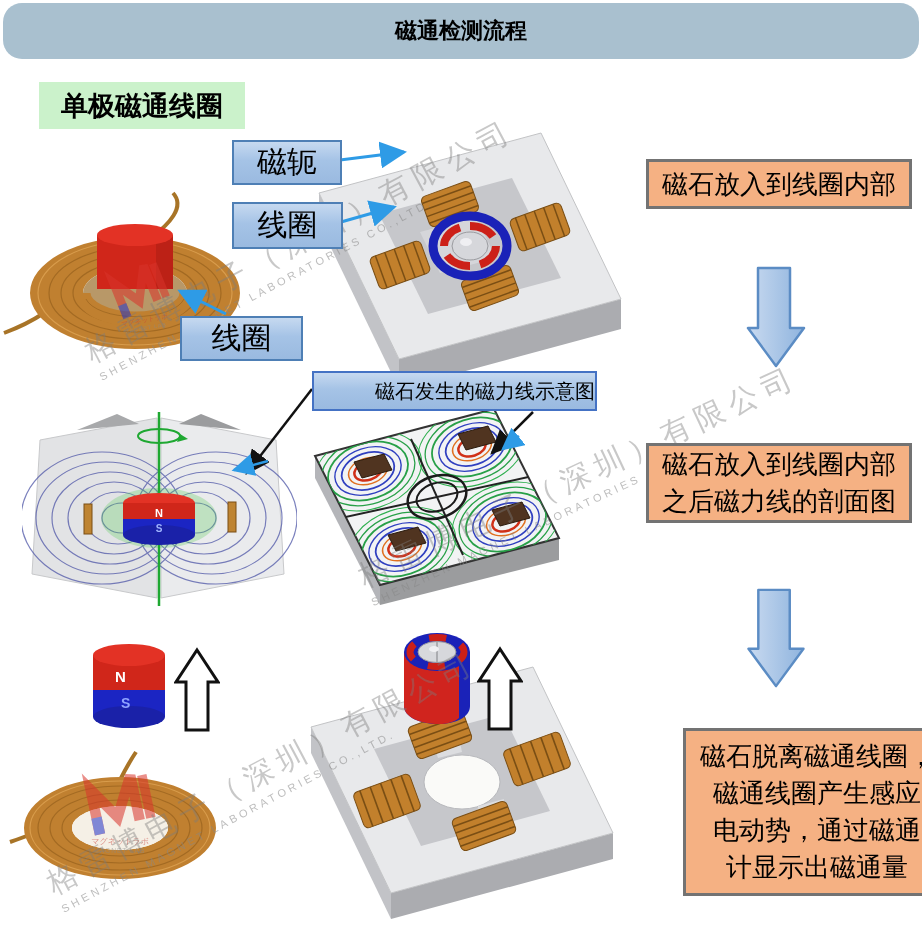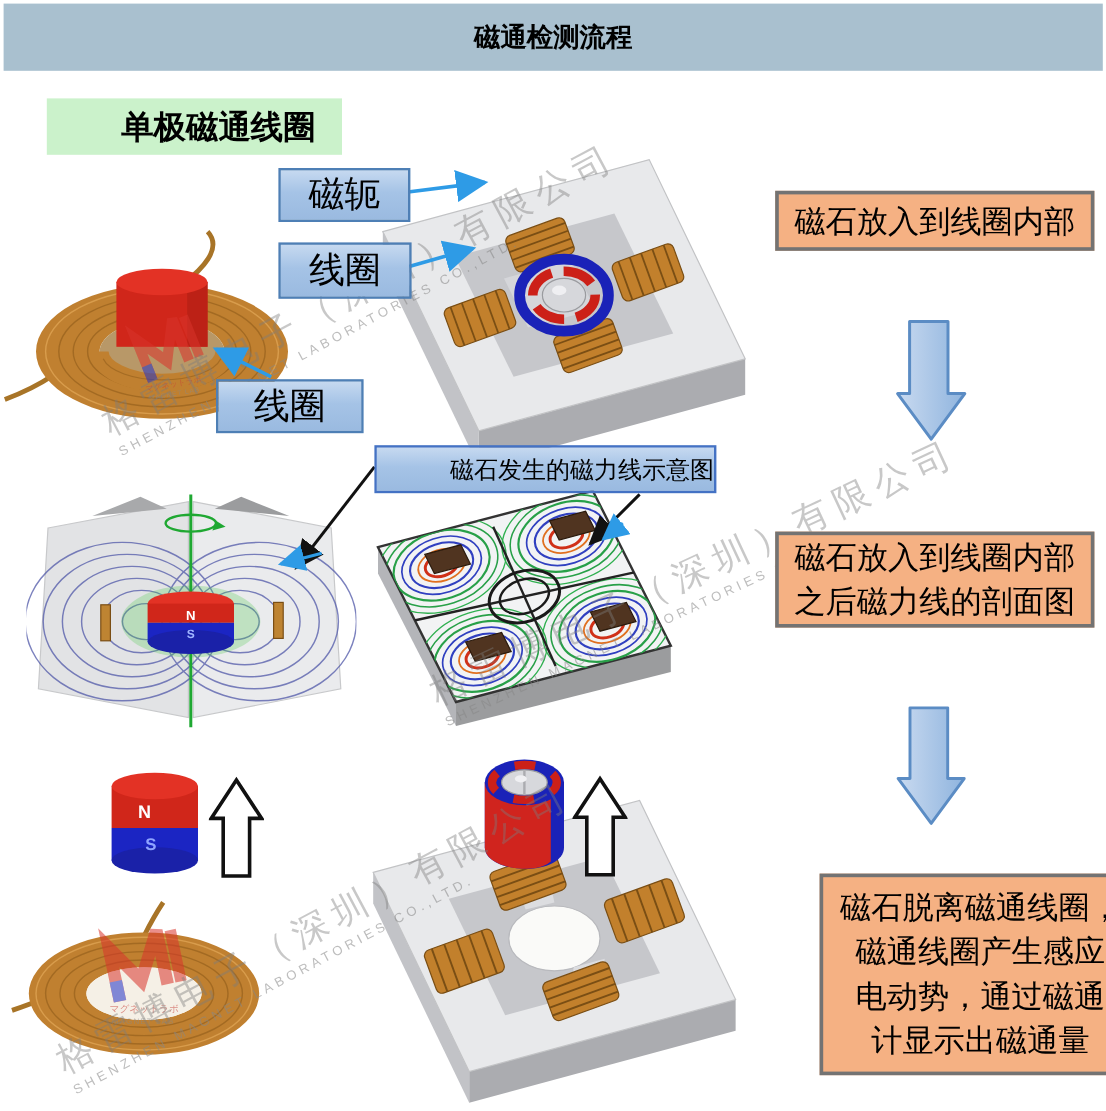--- a/index.html
+++ b/index.html
@@ -1,22 +1,22 @@
 <!DOCTYPE html>
 <html><head>
 <meta charset="utf-8">
 <style>
   html,body{margin:0;padding:0;background:#fff;}
   .stage{position:relative;width:922px;height:926px;background:#fff;overflow:hidden;
          font-family:"Liberation Sans","DejaVu Sans",sans-serif;color:#000;}
   .abs{position:absolute;}
   .header{left:3px;top:3px;width:916px;height:56px;background:#A9C0CF;display:flex;
-          align-items:center;justify-content:center;font-size:22px;font-weight:700;z-index:10;}
+          align-items:center;justify-content:center;font-size:22px;font-weight:700;z-index:10;border-radius:19px;}
   .glabel{background:#CBF2CB;display:flex;align-items:center;justify-content:center;
-          font-size:27px;font-weight:600;z-index:10;padding-left:40px;}
+          font-size:27px;font-weight:600;z-index:10;}
   .callout{z-index:10;background:linear-gradient(180deg,#C6D9F0 0%,#A5C3E6 45%,#9ABAE0 100%);
            border:2px solid #4E7FB5;display:flex;align-items:center;justify-content:center;
            font-size:30px;}
   .callout.note{font-size:20px;border-color:#4472C4;justify-content:flex-end;}
   .step{z-index:10;background:#F5B183;border:3px solid #737373;display:flex;align-items:center;
         justify-content:center;text-align:center;font-size:26px;line-height:37px;
         white-space:pre-line;}
   .overlay{left:0;top:0;z-index:9;pointer-events:none;}
   .illus{z-index:1;}
   .wm{z-index:5;pointer-events:none;transform-origin:0 0;color:rgba(125,125,125,.42);}

